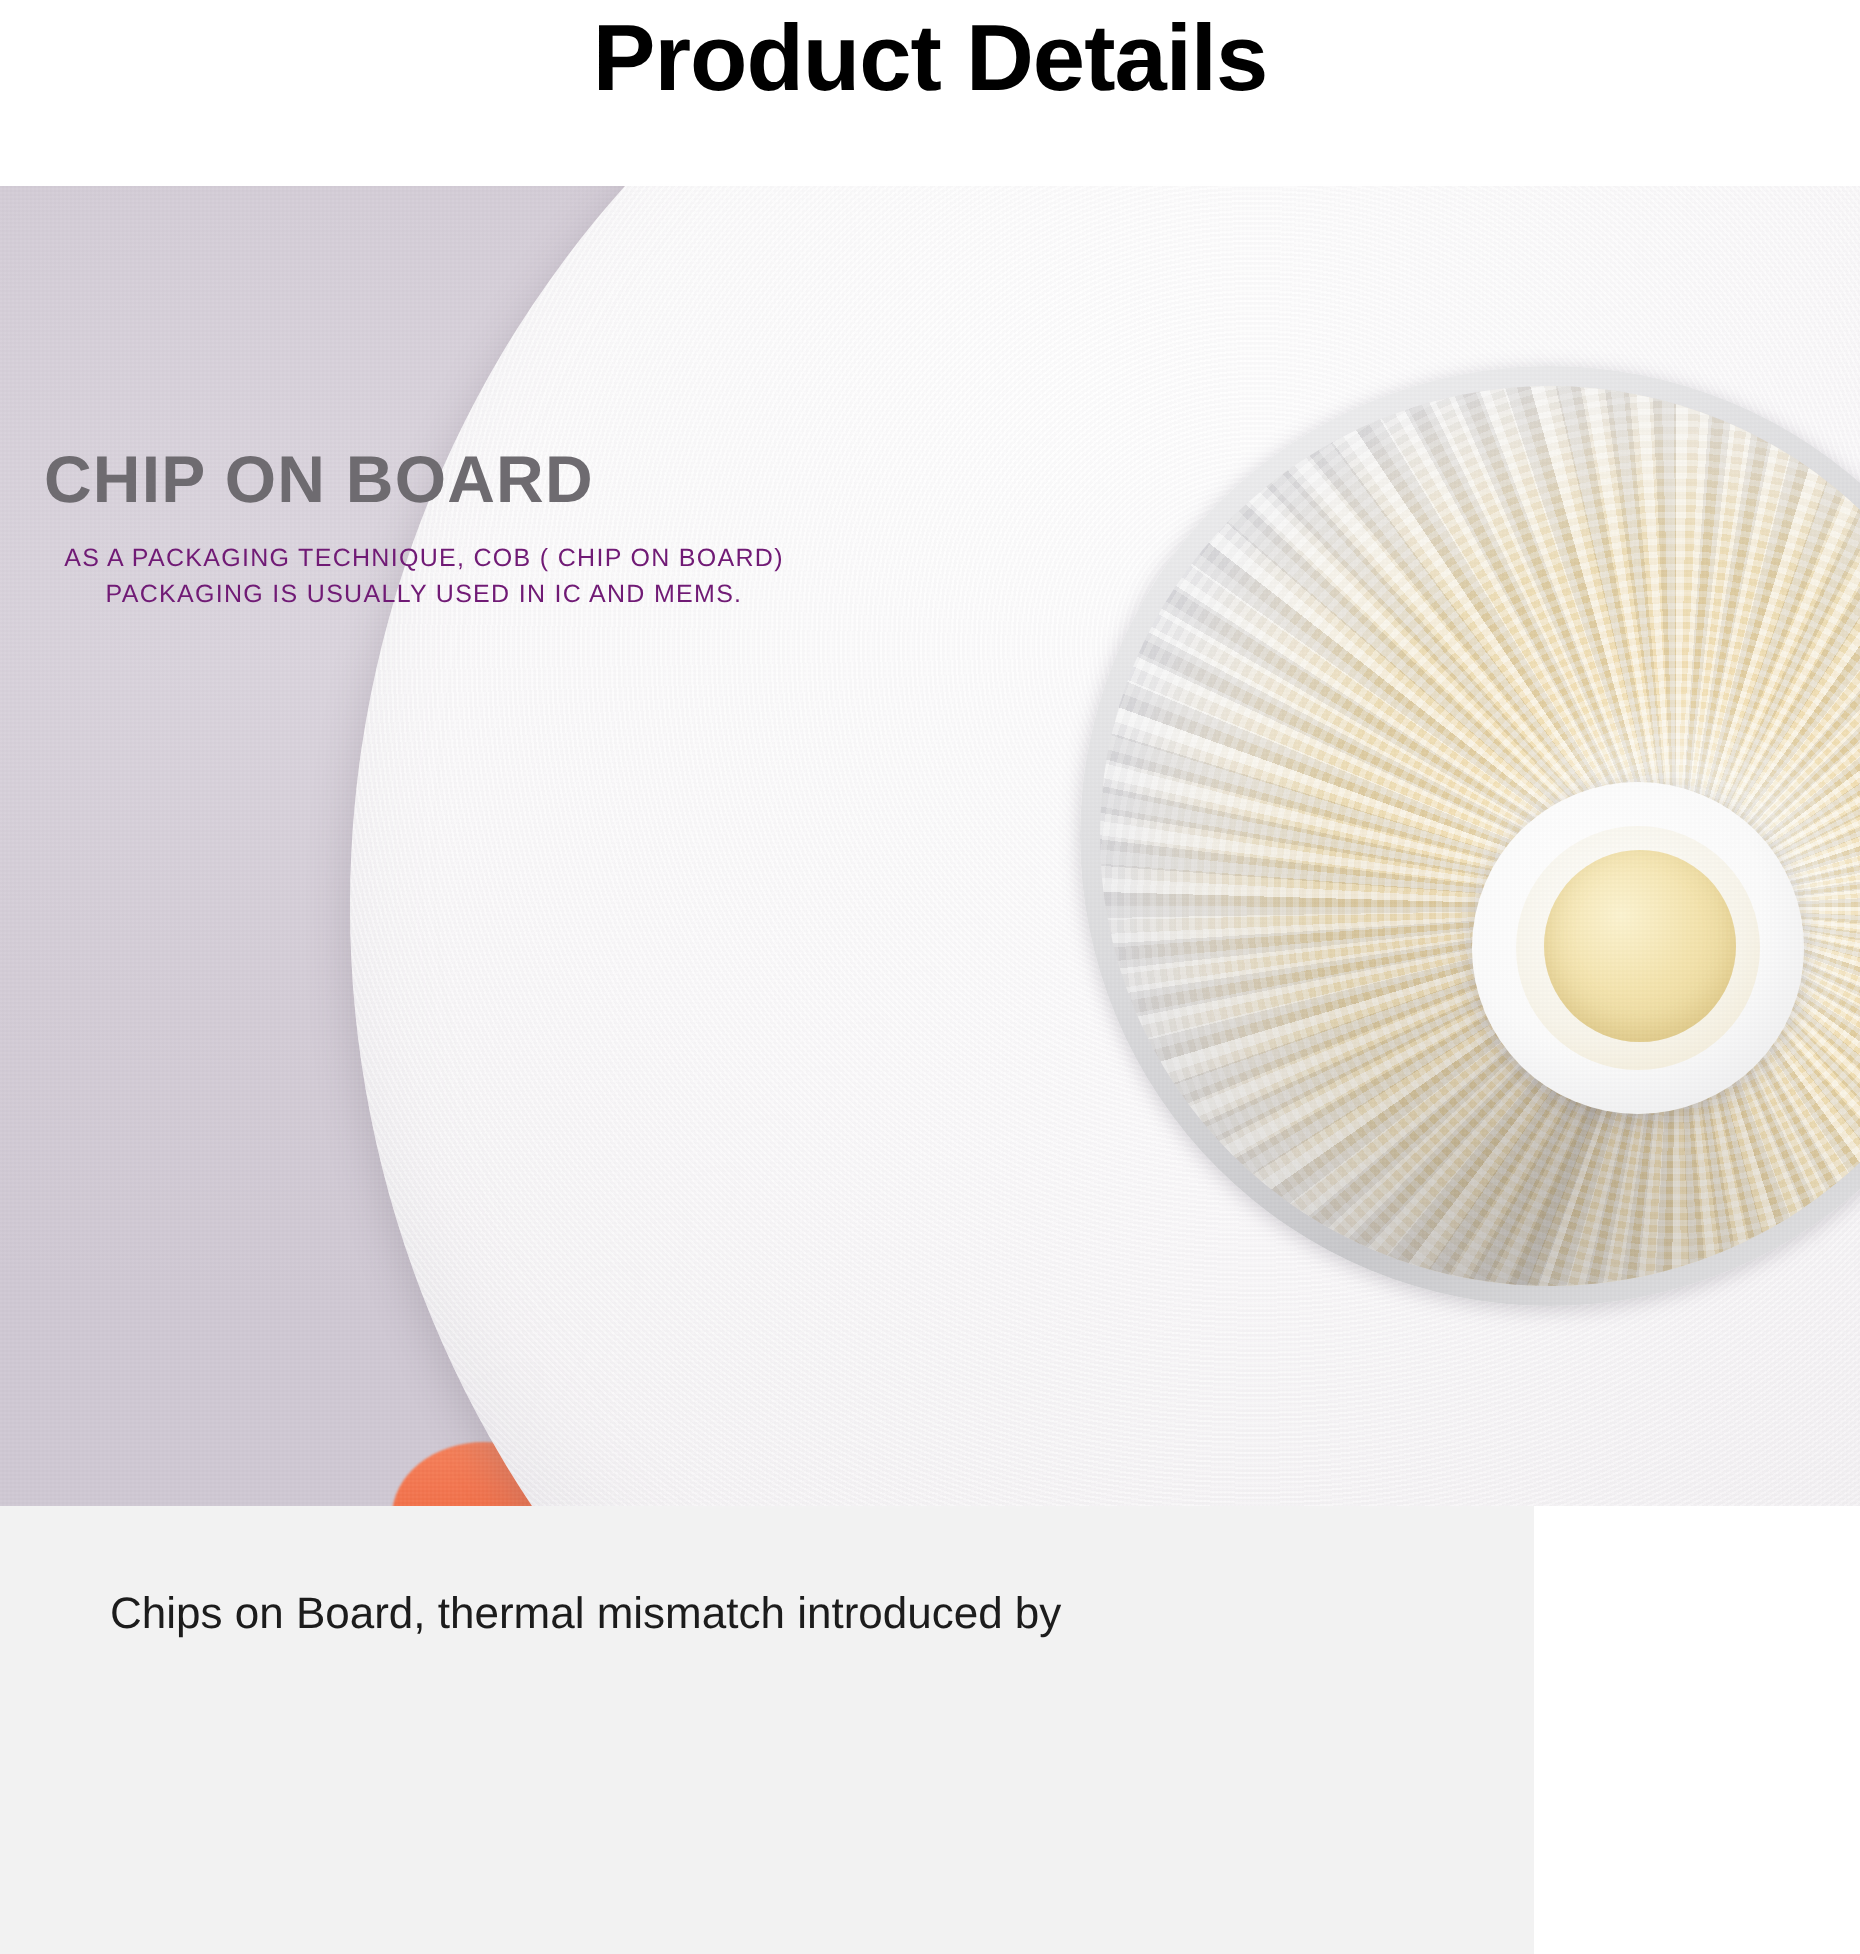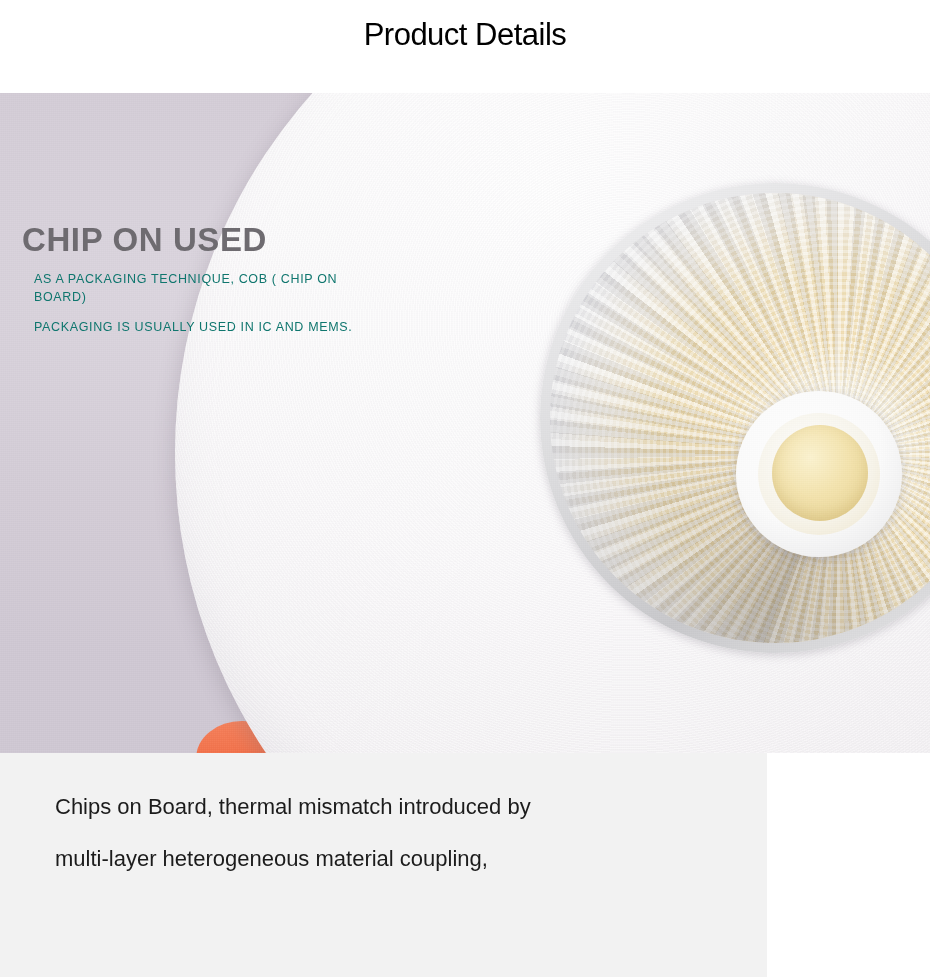--- a/index.html
+++ b/index.html
@@ -28,22 +28,22 @@
     top: 0;
     width: 930px;
     height: 93px;
     background: #ffffff;
     display: flex;
     align-items: center;
     justify-content: center;
   }
   .title-text {
     font-family: "Liberation Sans", sans-serif;
-    font-size: 31px;
-    font-weight: normal;
+    font-size: 47px;
+    font-weight: bold;
     color: #000000;
     letter-spacing: -0.5px;
     line-height: 1;
     margin-top: -4px;
   }
 
   
   .hero {
     position: absolute;
     left: 0;
@@ -221,24 +221,25 @@
     font-weight: bold;
     color: #6e6b70;
     letter-spacing: 0.6px;
     line-height: 1;
     margin: 0 0 14px 0;
   }
   .cob-sub {
     font-family: "Liberation Sans", sans-serif;
     font-size: 12.5px;
     font-weight: normal;
-    color: #0f766e;
+    color: #701a75;
     letter-spacing: 0.65px;
     line-height: 1.45;
-    margin: 12px;
+    margin: 0;
+    text-align: center;
   }
 
   
   .caption-band {
     position: absolute;
     left: 0;
     top: 753px;
     width: 767px;
     height: 224px;
     background: #f2f2f2;
@@ -286,26 +287,25 @@
       <div class="chip-holder">
         <div class="chip-ring">
           <div class="chip-core"></div>
         </div>
       </div>
     </div>
 
     <div class="hero-noise"></div>
 
     <div class="overlay-text">
-      <div class="cob-heading">CHIP ON USED</div>
+      <div class="cob-heading">CHIP ON BOARD</div>
       <p class="cob-sub">AS A PACKAGING TECHNIQUE, COB ( CHIP ON BOARD)</p>
       <p class="cob-sub">PACKAGING IS USUALLY USED IN IC AND MEMS.</p>
     </div>
   </div>
 
   <div class="caption-band">
     <ul class="caption-list">
       <li class="caption-line">Chips on Board, thermal mismatch introduced by</li>
-      <li class="caption-line">multi-layer heterogeneous material coupling,</li>
     </ul>
   </div>
 
 </div>
 
 </body></html>

